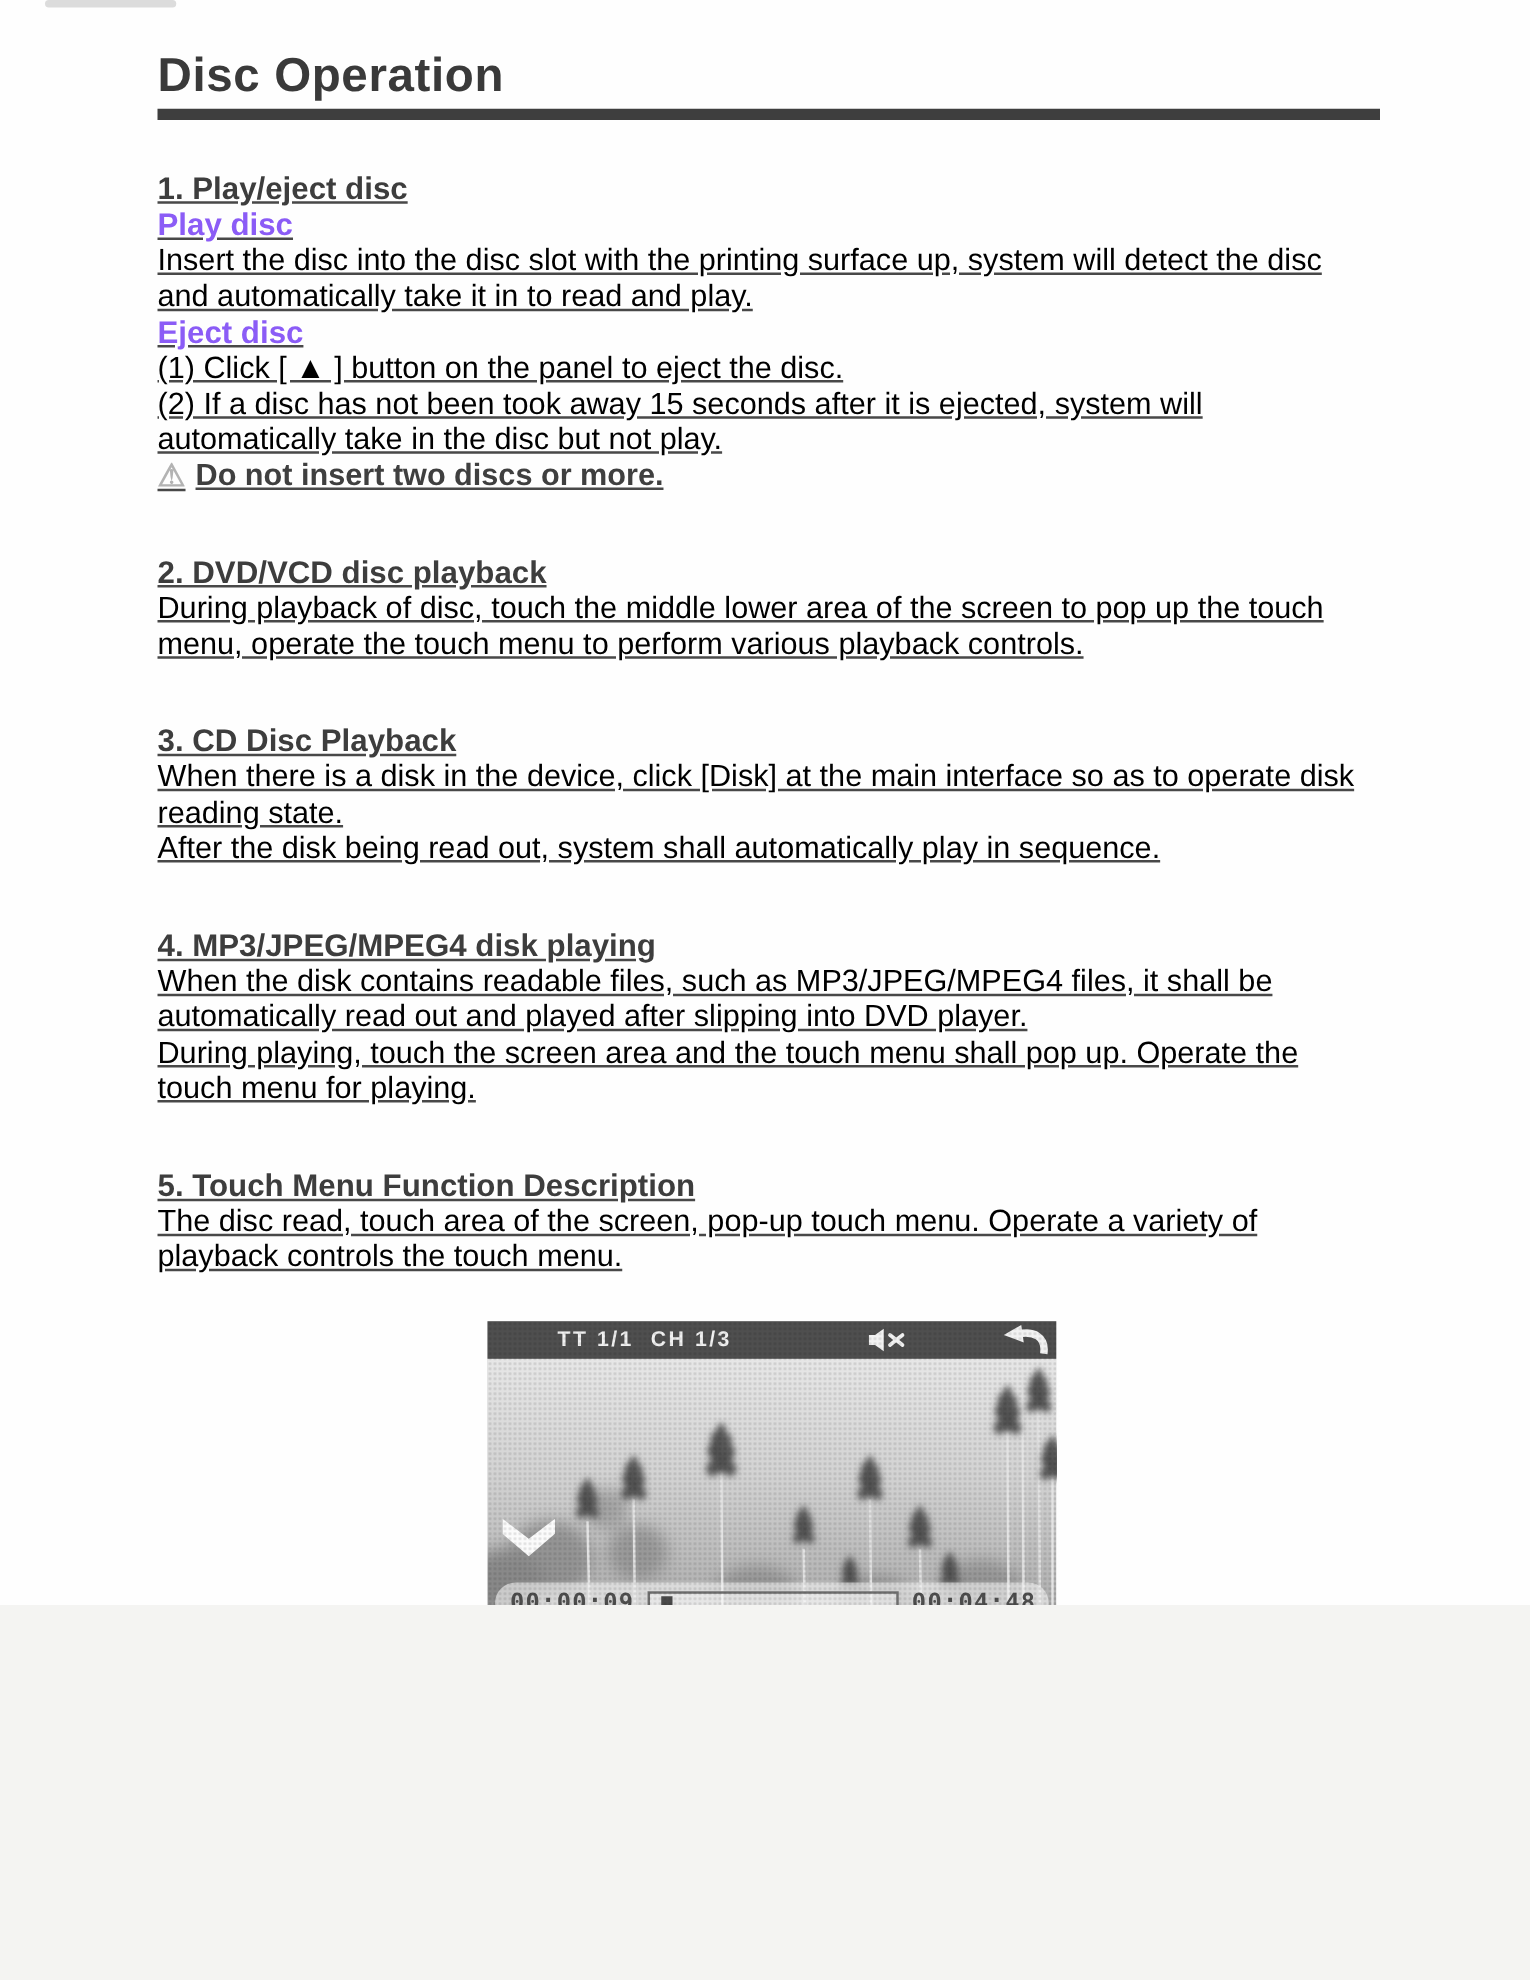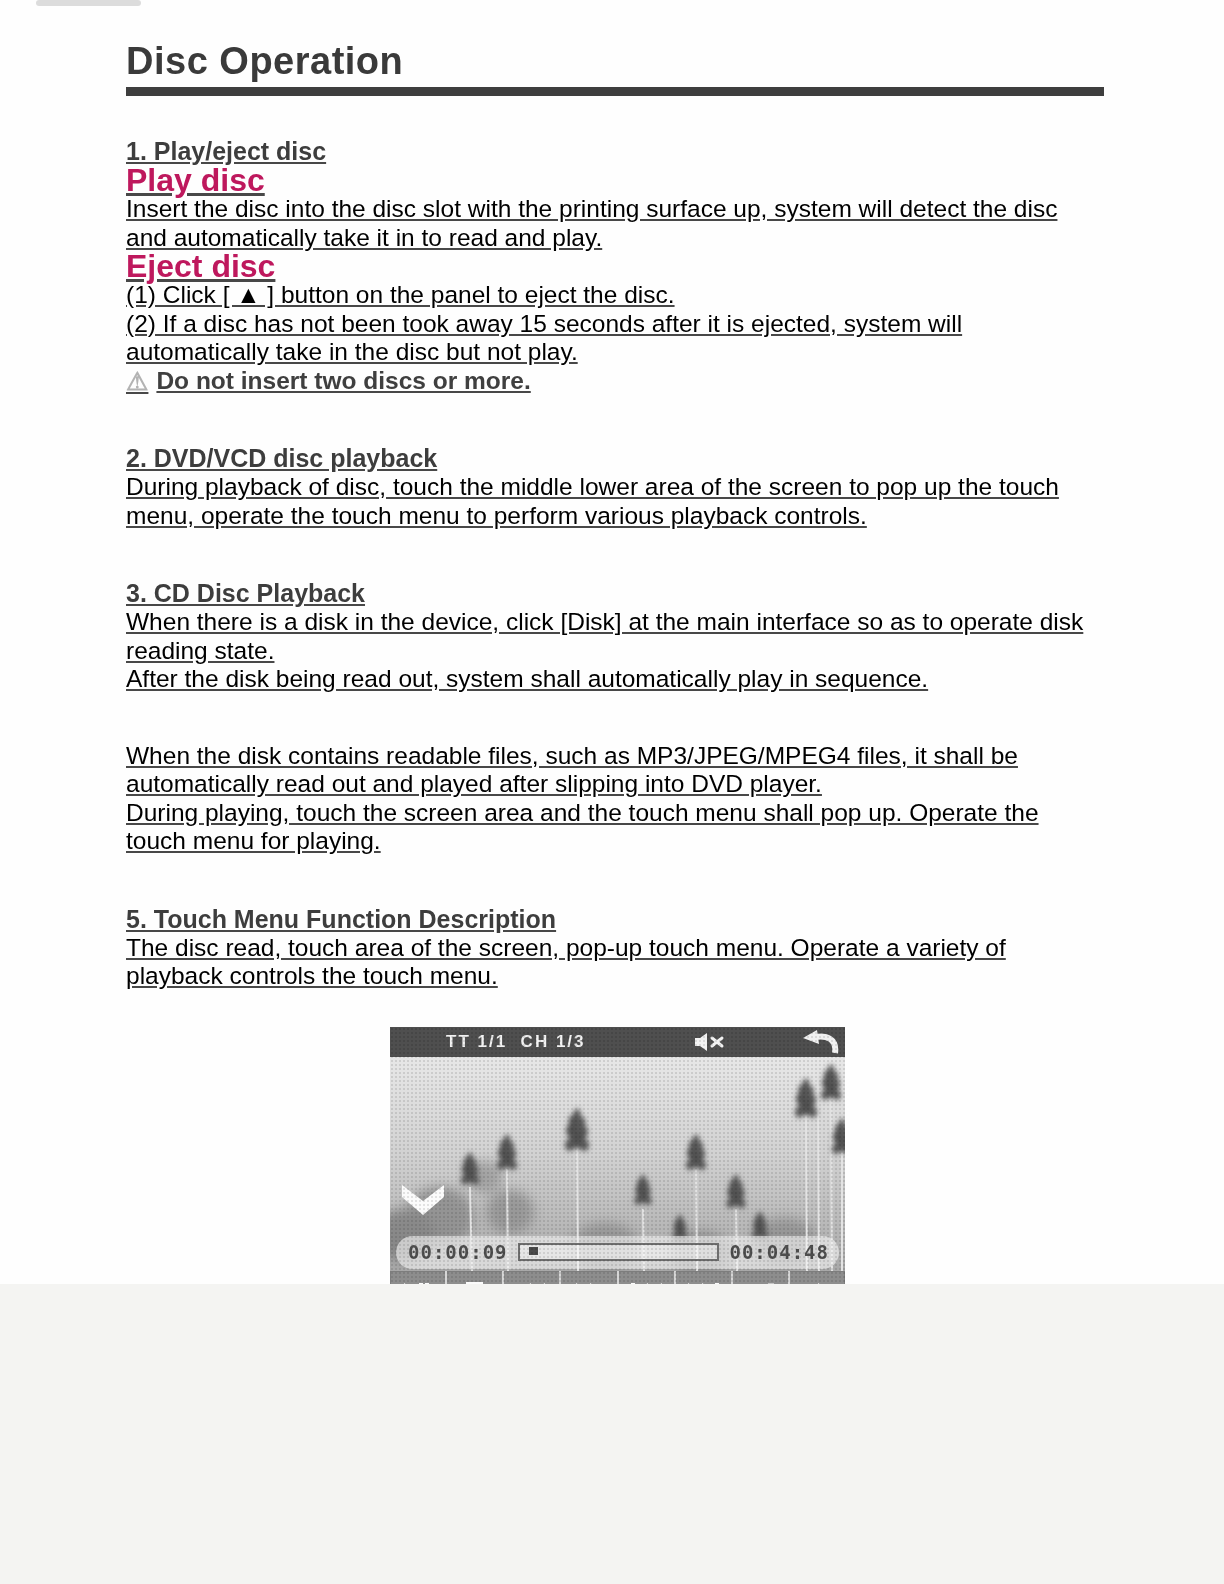--- a/index.html
+++ b/index.html
@@ -6,21 +6,21 @@
   .page{position:relative;width:1224px;height:1284px;background:#fefefe;overflow:hidden;
         font-family:"Liberation Sans",sans-serif;color:#484848;}
   .smudge{position:absolute;left:36px;top:0;width:105px;height:6px;background:#dcdcdc;border-radius:3px;}
   .content{position:absolute;left:126px;top:40px;width:978px;}
   h1{margin:0;font-size:38px;font-weight:bold;color:#3a3a3a;letter-spacing:0.5px;}
   .rule{height:9px;background:#3e3e3e;margin-top:4px;}
   section{margin-top:0;text-decoration:underline;}
   .sec{margin-top:26px;}
   .sec-first{margin-top:40px;}
   h2{margin:0;font-size:25px;font-weight:bold;color:#3d3d3d;line-height:30px;}
-  h3{margin:0;font-size:32px;font-weight:bold;color:#be185d;line-height:29px;}
+  h3{margin:0;font-size:25px;font-weight:bold;color:#8b5cf6;line-height:29px;}
   p{margin:0;font-size:24.5px;line-height:28.5px;color:#000000;}
   .warning{display:flex;align-items:flex-start;font-weight:bold;color:#3f3f3f;}
   .warn-glyph{color:#b3b3b3;font-size:25px;margin-right:8px;line-height:28px;}
   .spacer-s{height:22px;}
 
   
   .figure{position:relative;margin:36px 0 0 264px;width:455px;}
   .screen{position:relative;width:455px;background:#c9c9c9;}
   .halftone::after{content:"";position:absolute;inset:0;pointer-events:none;
      background-image:radial-gradient(rgba(0,0,0,0.10) 1px, transparent 1.3px);
@@ -84,20 +84,21 @@
 
     <div class="spacer-s"></div>
     <section class="sec">
       <h2>3. CD Disc Playback</h2>
       <p>When there is a disk in the device, click [Disk] at the main interface so as to operate disk reading state.</p>
       <p>After the disk being read out, system shall automatically play in sequence.</p>
     </section>
 
     <div class="spacer-s"></div>
     <section class="sec">
+      <h2>4. MP3/JPEG/MPEG4 disk playing</h2>
       <p>When the disk contains readable files, such as MP3/JPEG/MPEG4 files, it shall be automatically read out and played after slipping into DVD player.</p>
       <p>During playing, touch the screen area and the touch menu shall pop up. Operate the touch menu for playing.</p>
     </section>
 
     <div class="spacer-s"></div>
     <section class="sec">
       <h2>5. Touch Menu Function Description</h2>
       <p>The disc read, touch area of the screen, pop-up touch menu. Operate a variety of playback controls the touch menu.</p>
     </section>
 

